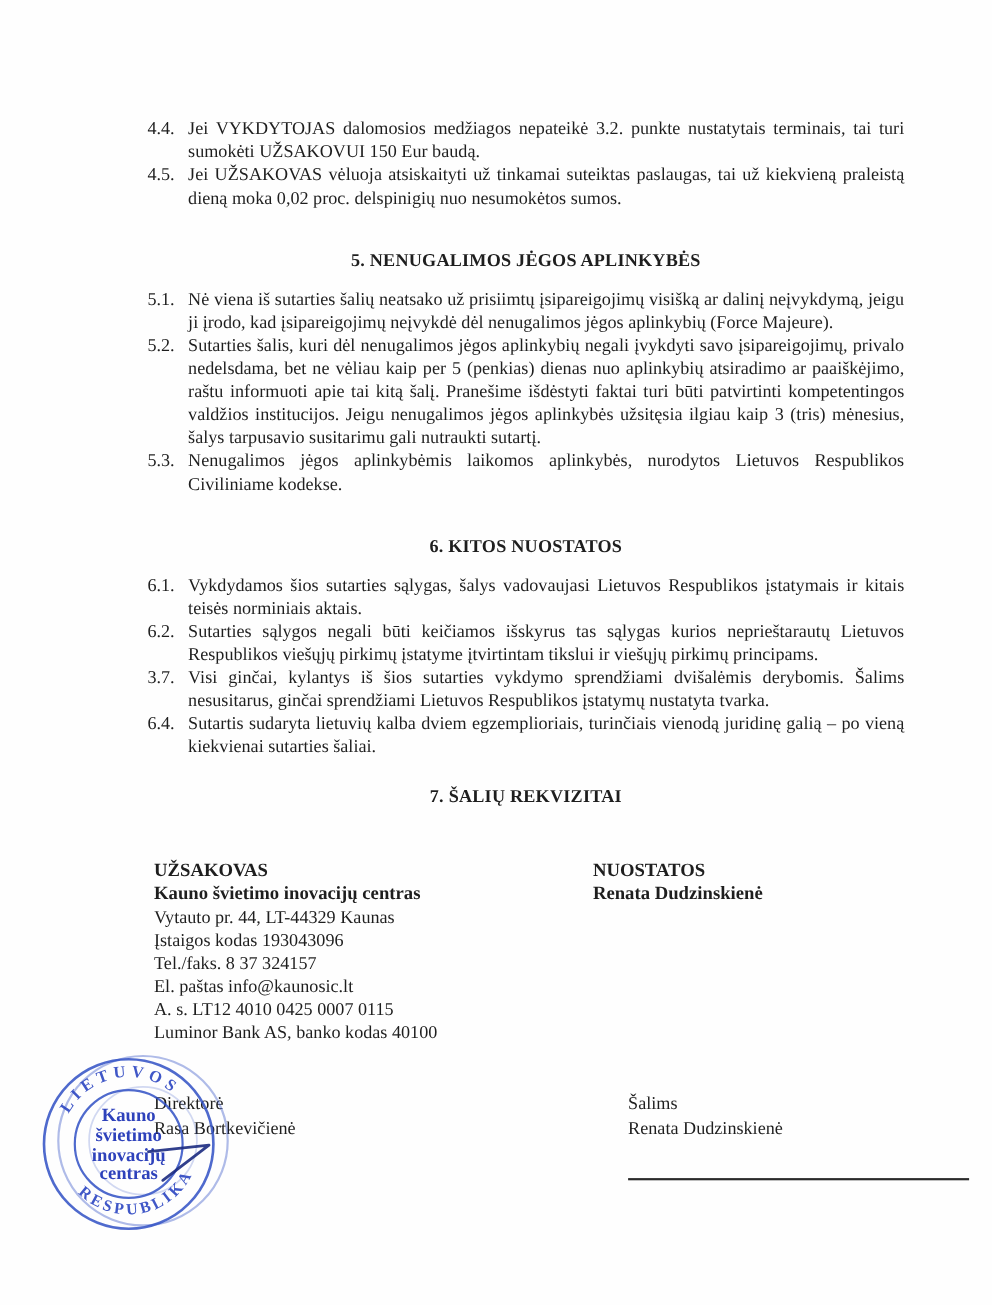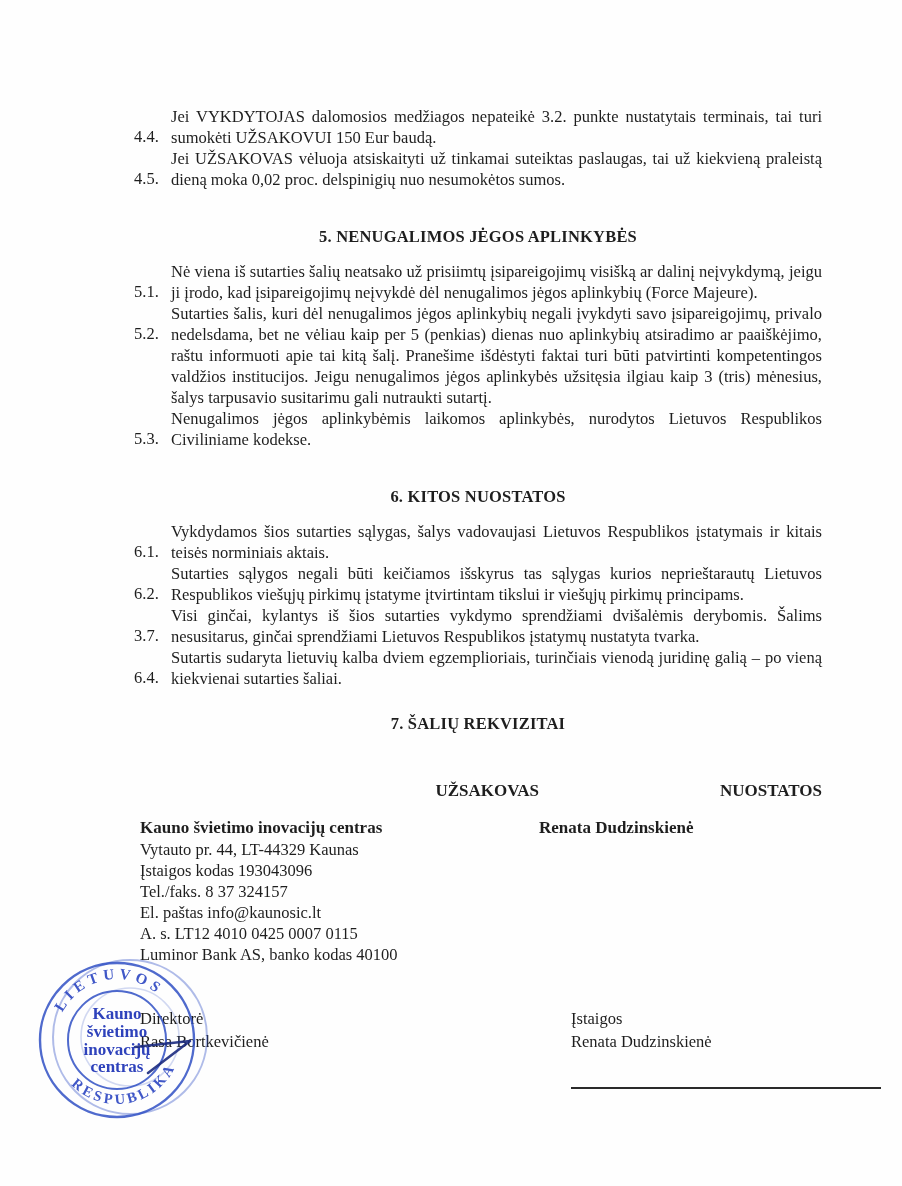--- a/index.html
+++ b/index.html
@@ -15,38 +15,38 @@
     line-height: 21px;
     overflow: hidden;
   }
   .content {
     position: absolute;
     left: 134px;
     top: 106px;
     width: 688px;
   }
   .clause { display: flex; }
-  .clause-num { flex: 0 0 37px; margin-top: 20px; }
+  .clause-num { flex: 0 0 37px; }
   .clause-text { flex: 1; text-align: justify; }
   .section-heading {
     text-align: center;
     font-weight: bold;
     margin-top: 36px;
     margin-bottom: 14px;
     letter-spacing: 0.2px;
   }
   .section-heading.h7 { margin-top: 24px; }
   
   .parties {
     display: grid;
     grid-template-columns: 399px 1fr;
     margin-top: 46px;
     padding-left: 6px;
   }
-  .party-role { font-weight: bold; margin-bottom: 16px; font-size: 17px; text-align: right; }
+  .party-role { font-weight: bold; font-size: 17px; }
   .party-name { font-weight: bold; font-size: 17px; margin-bottom: 1px; }
   .party-line { line-height: 21px; }
   
   .signatures {
     display: grid;
     grid-template-columns: 399px 1fr;
     margin-top: 42px;
     padding-left: 6px;
     gap: 32px;
   }
@@ -164,21 +164,21 @@
         <div class="party-name">Renata Dudzinskienė</div>
       </div>
     </div>
 
     <div class="signatures">
       <div class="sig">
         <div class="sig-title">Direktorė</div>
         <div class="sig-name">Rasa Bortkevičienė</div>
       </div>
       <div class="sig">
-        <div class="sig-title">Įstaigos</div>
+        <div class="sig-title">Šalims</div>
         <div class="sig-name">Renata Dudzinskienė</div>
         <div class="sig-line"></div>
       </div>
     </div>
   </div>
 
   <svg class="stamp" width="220" height="200" viewBox="0 0 220 200" aria-hidden="true">
     <defs>
       <path id="arcTop" d="M 45.3,48.8 A 61,61 0 0 1 138.7,48.8"></path>
       <path id="arcBottom" d="M 39.6,124.7 A 64,64 0 0 0 144.4,124.7"></path>

